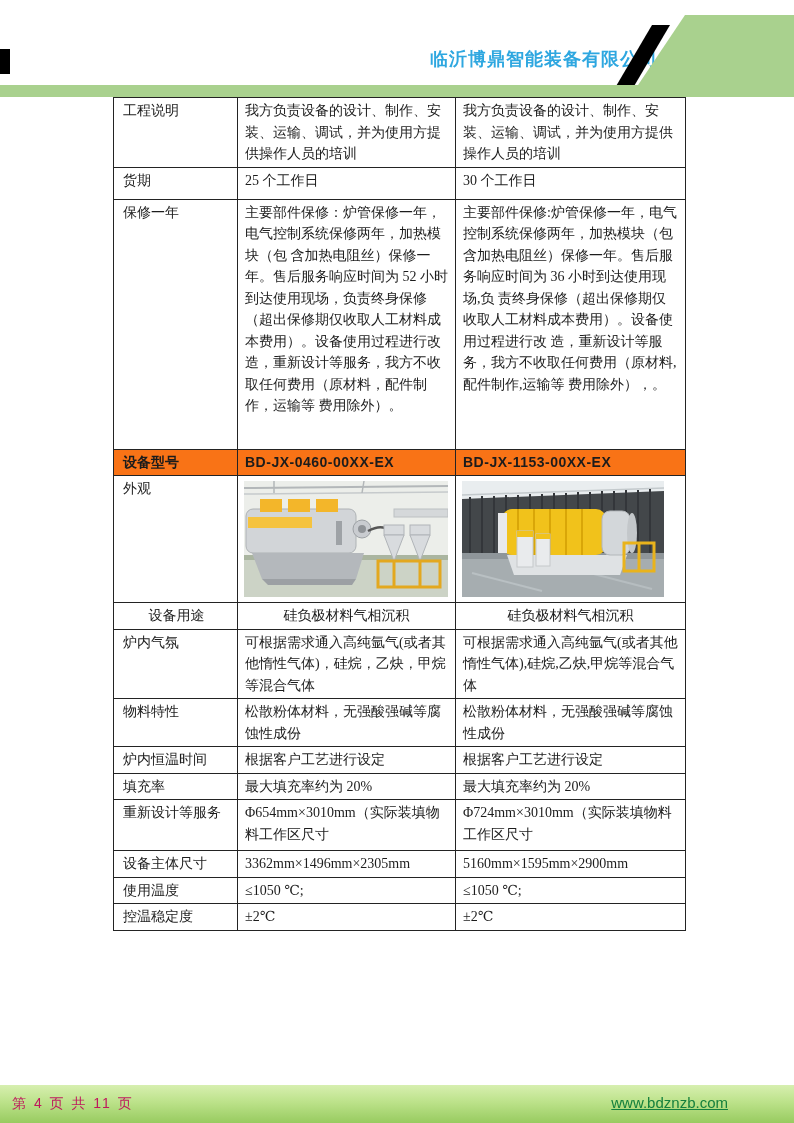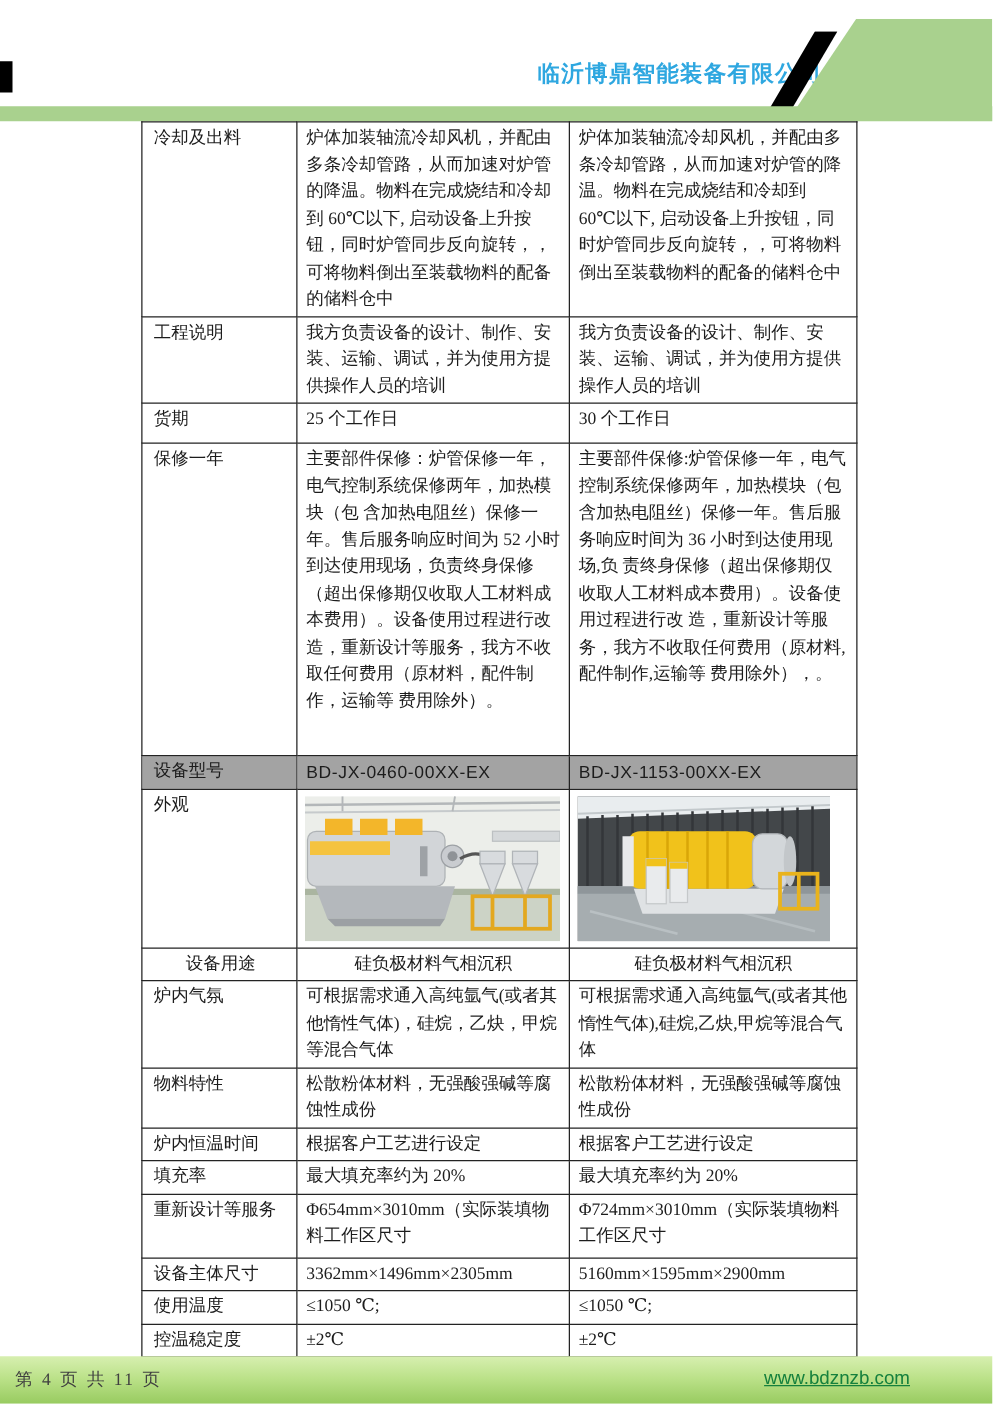--- a/index.html
+++ b/index.html
@@ -34,35 +34,35 @@
     font-size:14px;line-height:21.5px;color:#1c1c1c;
   }
   .spec-table col.c0{width:124px;}
   .spec-table col.c1{width:218px;}
   .spec-table col.c2{width:230px;}
   .spec-table td{
     border:1px solid #232323;vertical-align:top;
     padding:2px 7px 2px 7px;overflow:hidden;
   }
   .spec-table td.label{padding-left:9px;}
-  tr.hl td{background:#a3a3a3;}
+  tr.hl td{background:#f97316;font-weight:bold;}
   td.model{
     font-family:"Liberation Sans","DejaVu Sans",sans-serif;
     font-size:14px;letter-spacing:0.5px;
   }
   td.photo-cell{padding:5px 6px;vertical-align:middle;}
   .photo-frame{display:block;}
   
   .footer-bar{
     position:absolute;left:0;top:1085px;width:794px;height:38px;
     background:linear-gradient(to bottom,#d7efb0 0%,#bce28a 45%,#98cb60 100%);
   }
   .page-number{
-    position:absolute;left:12px;top:1095px;color:#404040;
-    font-family:Liberation Serif, serif;font-size:14px;letter-spacing:2px;
+    position:absolute;left:12px;top:1095px;color:#be185d;
+    font-family:Liberation Sans, sans-serif;font-size:14px;letter-spacing:2px;
   }
   .website-link{
     position:absolute;right:66px;top:1094px;color:#15803d;
     font-family:"Liberation Sans","DejaVu Sans",sans-serif;font-size:15px;
     text-decoration:underline;cursor:pointer;
   }
 </style>
 </head>
 <body>
 
@@ -72,25 +72,20 @@
 <div class="black-slash"></div>
 <div class="green-strip"></div>
 
 <table class="spec-table">
   <colgroup>
       <col class="c0">
       <col class="c1">
       <col class="c2">
     </colgroup>
   <tbody>
-    <tr style="height:151px;">
-      <td class="label">冷却及出料</td>
-      <td>炉体加装轴流冷却风机，并配由多条冷却管路，从而加速对炉管的降温。物料在完成烧结和冷却到 60℃以下, 启动设备上升按钮，同时炉管同步反向旋转，，可将物料倒出至装载物料的配备的储料仓中</td>
-      <td>炉体加装轴流冷却风机，并配由多条冷却管路，从而加速对炉管的降温。物料在完成烧结和冷却到 60℃以下, 启动设备上升按钮，同时炉管同步反向旋转，，可将物料倒出至装载物料的配备的储料仓中</td>
-    </tr>
     <tr style="height:62px;">
       <td class="label">工程说明</td>
       <td>我方负责设备的设计、制作、安装、运输、调试，并为使用方提供操作人员的培训</td>
       <td>我方负责设备的设计、制作、安装、运输、调试，并为使用方提供操作人员的培训</td>
     </tr>
     <tr style="height:32px;">
       <td class="label">货期</td>
       <td>25 个工作日</td>
       <td>30 个工作日</td>
     </tr>

